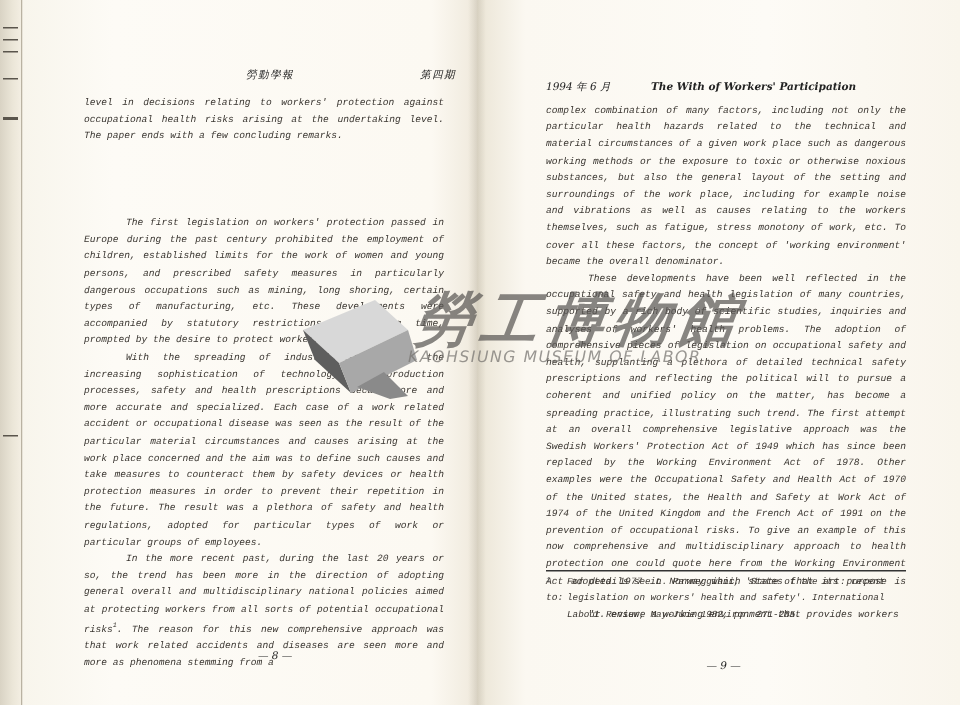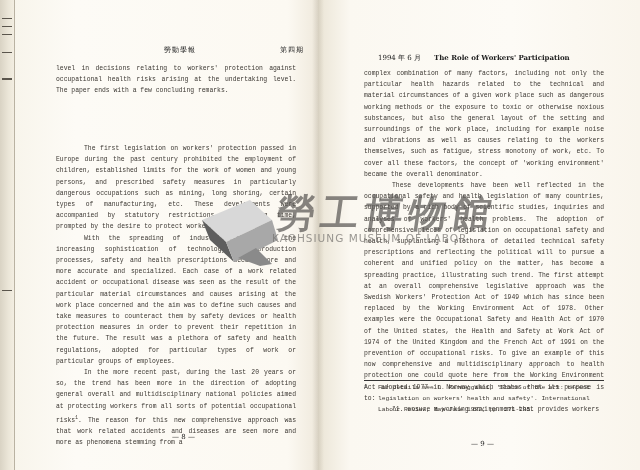--- a/index.html
+++ b/index.html
@@ -1,17 +1,17 @@
 <!DOCTYPE html>
 <html><head>
 <meta charset="utf-8">
 <style>
   html,body{margin:0;padding:0;}
   body{width:640px;height:470px;overflow:hidden;background:#f4f0e6;position:relative;font-family:"Liberation Mono","DejaVu Sans Mono",monospace;color:#2a2622;}
-  .spread{position:absolute;left:0;top:0;width:640px;height:470px;}
+  .spread{position:absolute;left:0;top:0;width:640px;height:470px;font-style:italic;}
   .edge-left{position:absolute;left:0;top:0;width:14px;height:470px;background:linear-gradient(90deg,#d9d3c4,#ebe6d8 60%,#f3eee2);border-right:1px solid #b9b2a2;}
   .edge-left .tick{position:absolute;left:2px;width:10px;height:1px;background:#5a554c;}
   .page{position:absolute;top:0;height:470px;background:#fdfbf5;}
   .page-left{left:15px;width:303px;background:linear-gradient(90deg,#f8f5ec,#fdfbf6 20%,#fcf9f2 90%,#efe9dc);}
   .page-right{left:318px;width:322px;background:linear-gradient(90deg,#ebe5d6,#fbf8f1 10%,#fdfbf6 60%,#f9f5ec);}
   .gutter{position:absolute;left:312px;top:0;width:12px;height:470px;background:linear-gradient(90deg,rgba(0,0,0,0),rgba(120,110,90,0.18),rgba(0,0,0,0));}
   .run-head{position:absolute;font-family:"DejaVu Serif",serif;font-size:7px;color:#222;letter-spacing:1px;}
   .body-text{position:absolute;font-size:6.4px;line-height:11.2px;color:#3a3631;text-align:justify;}
   .body-text p{margin:0;}
   .indent{text-indent:28px;}
@@ -52,22 +52,22 @@
   <div class="body-text" style="left:56px;top:143px;width:240px;">
     <p class="indent">The first legislation on workers' protection passed in Europe during the past century prohibited the employment of children, established limits for the work of women and young persons, and prescribed safety measures in particularly dangerous occupations such as mining, long shoring, certain types of manufacturing, etc. These developments were accompanied by statutory restrictions of working time, prompted by the desire to protect workers' health.</p>
     <p class="indent">With the spreading of industrialisation and the increasing sophistication of technology and production processes, safety and health prescriptions became more and more accurate and specialized. Each case of a work related accident or occupational disease was seen as the result of the particular material circumstances and causes arising at the work place concerned and the aim was to define such causes and take measures to counteract them by safety devices or health protection measures in order to prevent their repetition in the future. The result was a plethora of safety and health regulations, adopted for particular types of work or particular groups of employees.</p>
     <p class="indent"><span>In the more recent past, during the last 20 years or so, the trend has been more in the direction of adopting general overall and multidisciplinary national policies aimed at protecting workers from all sorts of potential occupational risks</span><span class="sup">1</span>. <span>The reason for this new comprehensive approach was that work related accidents and diseases are seen more and more as phenomena stemming from a</span></p>
   </div>
 
   <div class="folio" style="left:172px;top:433px;">— 8 —</div>
 
   <div class="page page-right" style="z-index:-1"></div>
 
-  <div class="run-head" style="left:378px;top:53px;letter-spacing:0;">1994 年 6 月</div>
-  <div class="run-head" style="left:434px;top:53px;letter-spacing:0;font-weight:bold;">The Role of Workers' Participation</div>
+  <div class="run-head" style="left:364px;top:53px;letter-spacing:0;">1994 年 6 月</div>
+  <div class="run-head" style="left:434px;top:53px;letter-spacing:0;font-weight:bold;">The With of Workers' Participation</div>
 
   <div class="body-text" style="left:364px;top:68px;width:240px;">
     <p>complex combination of many factors, including not only the particular health hazards related to the technical and material circumstances of a given work place such as dangerous working methods or the exposure to toxic or otherwise noxious substances, but also the general layout of the setting and surroundings of the work place, including for example noise and vibrations as well as causes relating to the workers themselves, such as fatigue, stress monotony of work, etc. To cover all these factors, the concept of 'working environment' became the overall denominator.</p>
     <p class="indent">These developments have been well reflected in the occupational safety and health legislation of many countries, supported by a rich body of scientific studies, inquiries and analyses of workers' health problems. The adoption of comprehensive pieces of legislation on occupational safety and health, supplanting a plethora of detailed technical safety prescriptions and reflecting the political will to pursue a coherent and unified policy on the matter, has become a spreading practice, illustrating such trend. The first attempt at an overall comprehensive legislative approach was the Swedish Workers' Protection Act of 1949 which has since been replaced by the Working Environment Act of 1978. Other examples were the Occupational Safety and Health Act of 1970 of the United states, the Health and Safety at Work Act of 1974 of the United Kingdom and the French Act of 1991 on the prevention of occupational risks. To give an example of this now comprehensive and multidisciplinary approach to health protection one could quote here from the Working Environment Act adopted 1977 in Norway which states that its purpose is to:</p>
     <p class="indent">"1. ensure a working environment that provides workers</p>
   </div>
 
   <div class="fn-rule" style="left:364px;top:380px;width:240px;"></div>
   <div class="fn-mark" style="left:364px;top:384px;">1</div>
   <div class="fn" style="left:378px;top:382px;width:225px;">For details see L. Parmeggiani, 'State of the art: recent legislation on workers' health and safety'. International Labour Review, May-June 1982, pp. 271-285.</div>

